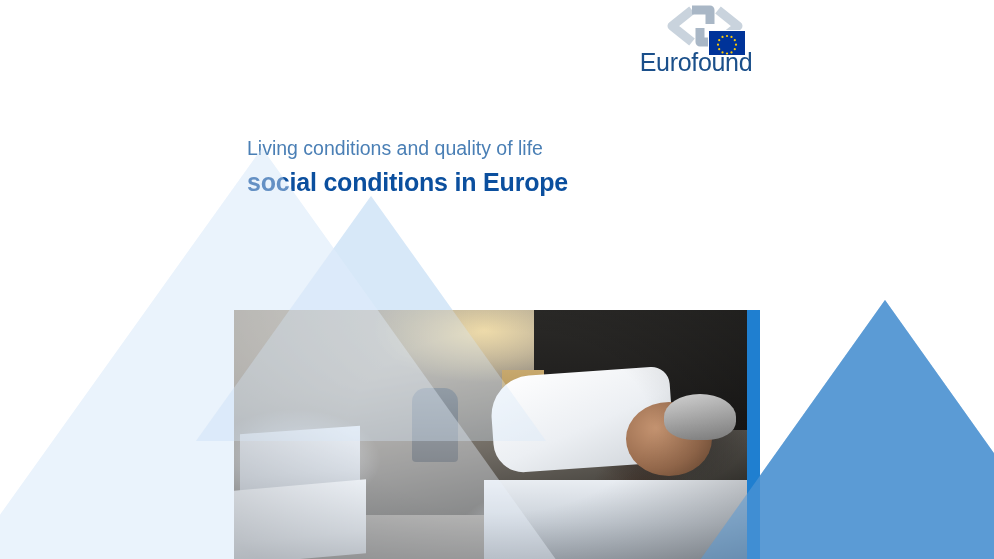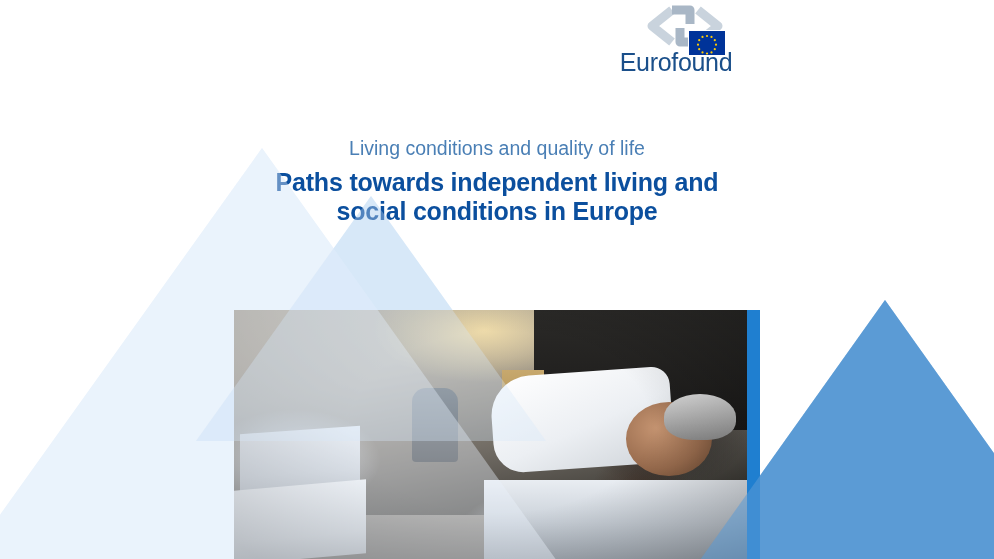--- a/index.html
+++ b/index.html
@@ -61,21 +61,21 @@
     width: 0;
     height: 0;
     border-left: 185px solid transparent;
     border-right: 185px solid transparent;
     border-bottom: 260px solid #5b9bd5;
   }
 
   
   .logo {
     position: absolute;
-    left: 606px;
+    left: 626px;
     top: 4px;
     width: 140px;
     height: 84px;
   }
   .logo-mark {
     position: absolute;
     left: 36px;
     top: 0;
     width: 86px;
     height: 44px;
@@ -101,21 +101,20 @@
     letter-spacing: -0.3px;
     white-space: nowrap;
   }
 
   
   .title-block {
     position: absolute;
     left: 247px;
     top: 136px;
     width: 500px;
-    text-align: center;
   }
   .kicker {
     font-size: 19.5px;
     color: #4a7fb5;
     line-height: 1.28;
     white-space: nowrap;
   }
   .main-title {
     margin-top: 7px;
     font-size: 25px;
@@ -328,21 +327,20 @@
           <circle cx="13.5" cy="5.9" r="1.1"></circle>
         </g>
       </svg>
     </div>
     <div class="logo-word">Eurofound</div>
   </div>
 
   <div class="title-block">
     <div class="kicker">Living conditions and quality of life</div>
     <div class="main-title">
-      <div>Paths towards independent living and</div>
       <div>social conditions in Europe</div>
     </div>
   </div>
 
   <div class="photo-wrap">
     <div class="photo">
       <div class="ph-wall-right"></div>
       <div class="ph-shelf"></div>
       <div class="ph-floor"></div>
       <div class="ph-bed-left"></div>

